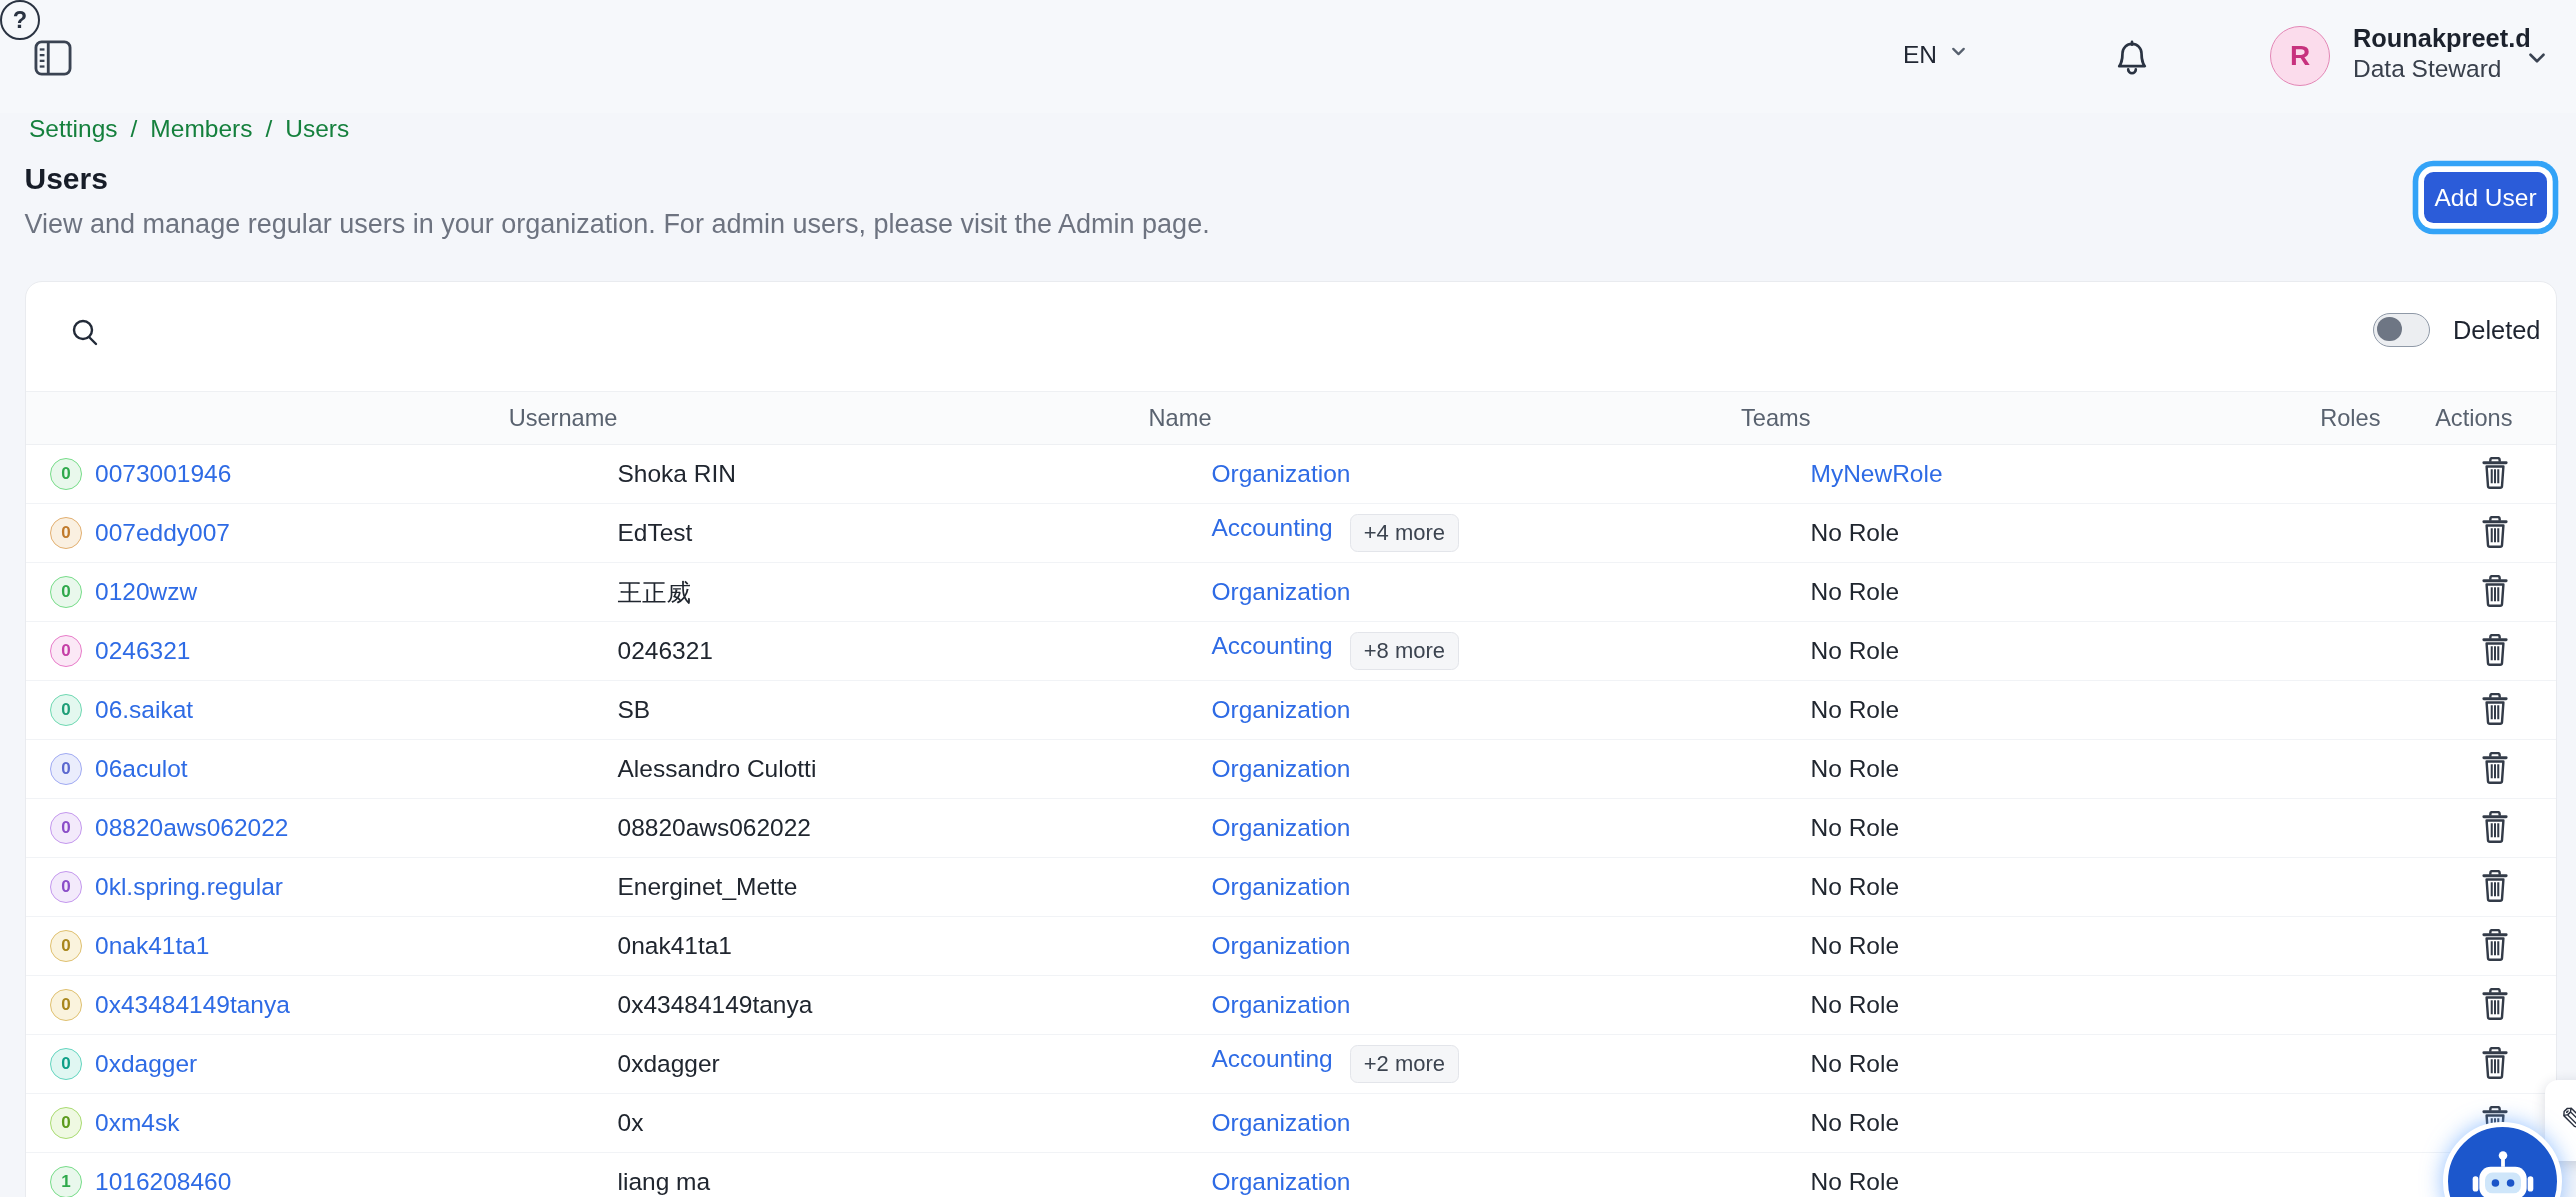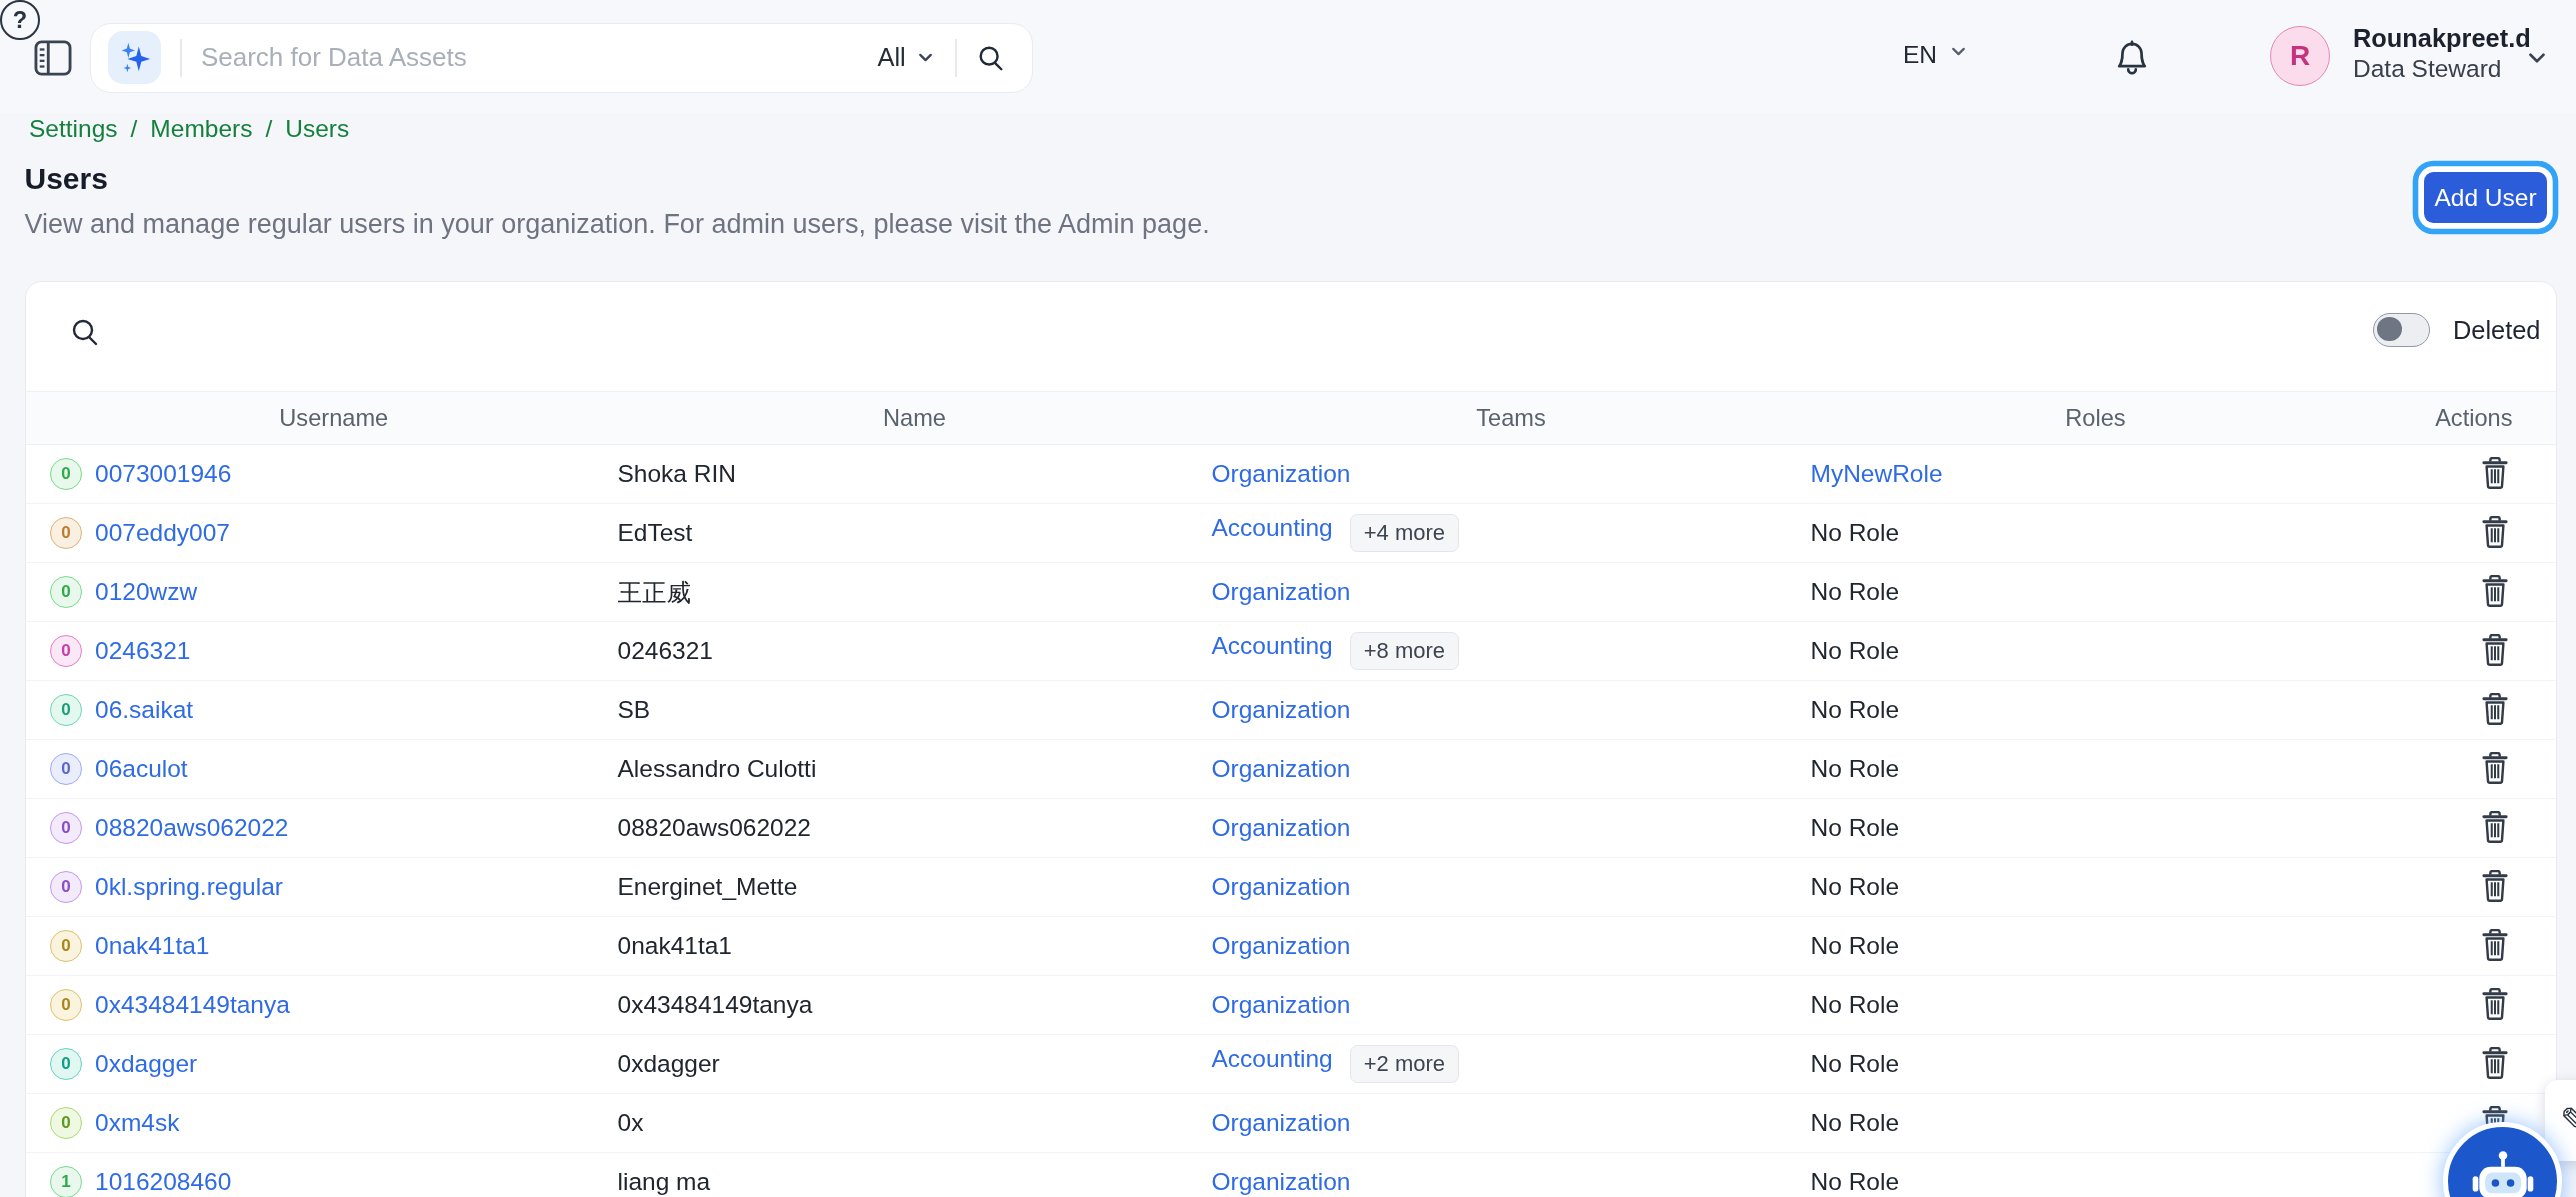--- a/index.html
+++ b/index.html
@@ -69,21 +69,21 @@
   .user-search-icon { position:absolute; left:43px; top:34px; pointer-events:none; }
   .deleted-wrap { position:absolute; right:15px; top:31px; display:flex; align-items:center; gap:22.6px; }
   .toggle { width:57px; height:34px; border-radius:19px; background:#ECEEF1; border:1.9px solid #8F99A7; position:relative; cursor:pointer; }
   .toggle-knob { position:absolute; left:2.8px; top:2.8px; width:24.5px; height:24.5px; border-radius:50%; background:#6E7684; }
   .deleted-label { font-size:25.4px; color:#1E2430; }
 
   
   table { width:100%; border-collapse:collapse; table-layout:fixed; }
   thead th {
     height:53px; background:#FAFBFC; border-top:1.9px solid #EEF0F3; border-bottom:1.9px solid #EEF0F3;
-    font-size:23.6px; font-weight:400; color:#59626F; text-align:center; padding:0;
+    font-size:23.6px; font-weight:400; color:#59626F; text-align:right; padding:0;
   }
   th.c-user, td.c-user { padding-left:24.5px; }
   th.c-actions, td.c-actions { text-align:right; padding-right:43px; }
   tbody td { height:59px; border-bottom:1.9px solid #F1F3F6; font-size:24.5px; color:#20262F; padding:0; }
   .uavatar {
     display:inline-flex; width:32px; height:32px; border-radius:50%;
     border:1.9px solid; align-items:center; justify-content:center;
     font-size:17px; font-weight:600; margin-right:13px; vertical-align:middle; flex:0 0 auto;
   }
   .ucell { display:flex; align-items:center; }
@@ -115,42 +115,20 @@
     <svg width="38" height="36" viewBox="0 0 40 38">
         <rect x="2" y="2" width="36" height="34" rx="6" fill="none" stroke="#3A4352" stroke-width="3"></rect>
         <line x1="15" y1="2" x2="15" y2="36" stroke="#3A4352" stroke-width="3"></line>
         <line x1="6" y1="10" x2="11" y2="10" stroke="#3A4352" stroke-width="2.4"></line>
         <line x1="6" y1="16" x2="11" y2="16" stroke="#3A4352" stroke-width="2.4"></line>
         <line x1="6" y1="22" x2="11" y2="22" stroke="#3A4352" stroke-width="2.4"></line>
         <line x1="6" y1="28" x2="11" y2="28" stroke="#3A4352" stroke-width="2.4"></line>
       </svg>
   </button>
 
-  <div class="search-pill">
-    <span class="ai-chip">
-      <svg width="38" height="38" viewBox="0 0 40 40">
-        <path d="M24 8 L26.6 18 L36 21 L26.6 24 L24 34 L21.4 24 L12 21 L21.4 18 Z" fill="#2563EB"></path>
-        <path d="M13 4 L14.6 10 L20 12 L14.6 14 L13 20 L11.4 14 L6 12 L11.4 10 Z" fill="#3B82F6"></path>
-        <path d="M12 26 L13 29.4 L16 30.5 L13 31.6 L12 35 L11 31.6 L8 30.5 L11 29.4 Z" fill="#3B82F6"></path>
-      </svg>
-    </span>
-    <span class="pill-div"></span>
-    <input class="pill-input" type="text" placeholder="Search for Data Assets" style="">
-    <span class="pill-scope">
-      <span>All</span>
-      <svg width="21" height="21" viewBox="0 0 24 24">
-          <polyline points="6,9 12,15 18,9" fill="none" stroke="#3A4352" stroke-width="2.6" stroke-linecap="round" stroke-linejoin="round"></polyline>
-        </svg>
-    </span>
-    <span class="pill-div"></span>
-    <svg width="30" height="30" viewBox="0 0 32 32" style="cursor:pointer">
-        <circle cx="14" cy="14" r="9" fill="none" stroke="#222A38" stroke-width="2.6"></circle>
-        <line x1="21" y1="22" x2="27" y2="28" stroke="#222A38" stroke-width="2.6" stroke-linecap="round"></line>
-      </svg>
-  </div>
 
 
   <div class="lang">
     <span>EN</span>
     <svg width="21" height="21" viewBox="0 0 24 24">
         <polyline points="6,9 12,15 18,9" fill="none" stroke="#57606E" stroke-width="2.6" stroke-linecap="round" stroke-linejoin="round"></polyline>
       </svg>
   </div>
 
   <button class="icon-btn bell-btn">

